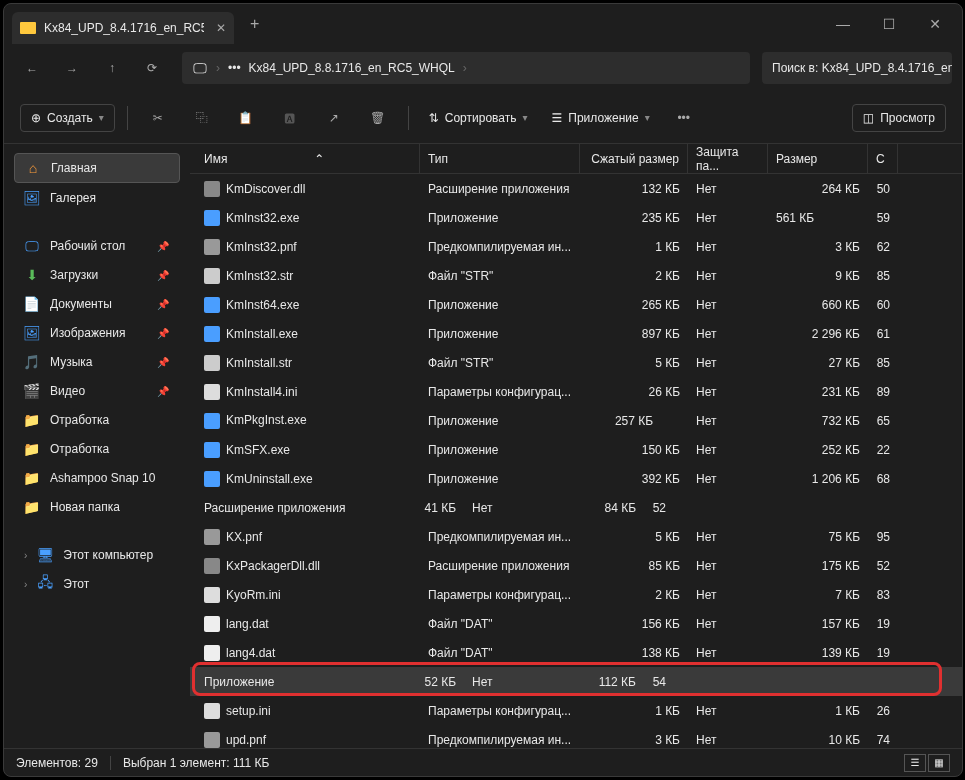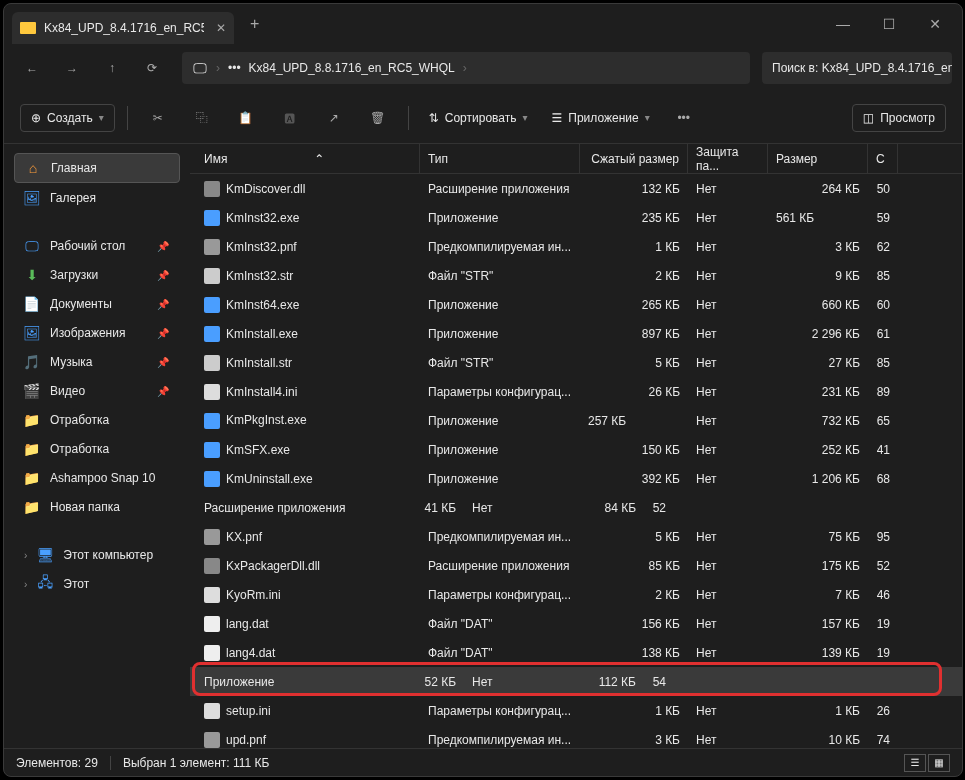--- a/index.html
+++ b/index.html
@@ -299,35 +299,35 @@
             <div class="cell" style="width:80px">Нет</div>
             <div class="cell" style="width:100px;text-align:right">231 КБ</div>
             <div class="cell" style="width:30px;text-align:right">89</div>
           </div>
           <div class="row">
             <div class="cell" style="width:224px;display:flex;align-items:flex-start">
               <span class="fico exe"></span>
               <span>KmPkgInst.exe</span>
             </div>
             <div class="cell" style="width:160px">Приложение</div>
-            <div class="cell" style="width:108px;text-align:left">257 КБ</div>
+            <div class="cell" style="width:108px;text-align:center">257 КБ</div>
             <div class="cell" style="width:80px">Нет</div>
             <div class="cell" style="width:100px;text-align:right">732 КБ</div>
             <div class="cell" style="width:30px;text-align:right">65</div>
           </div>
           <div class="row">
             <div class="cell" style="width:224px;display:flex;align-items:center">
               <span class="fico exe"></span>
               <span>KmSFX.exe</span>
             </div>
             <div class="cell" style="width:160px">Приложение</div>
             <div class="cell" style="width:108px;text-align:right">150 КБ</div>
             <div class="cell" style="width:80px">Нет</div>
             <div class="cell" style="width:100px;text-align:right">252 КБ</div>
-            <div class="cell" style="width:30px;text-align:right">41</div>
+            <div class="cell" style="width:30px;text-align:right">22</div>
           </div>
           <div class="row">
             <div class="cell" style="width:224px;display:flex;align-items:center">
               <span class="fico exe"></span>
               <span>KmUninstall.exe</span>
             </div>
             <div class="cell" style="width:160px">Приложение</div>
             <div class="cell" style="width:108px;text-align:right">392 КБ</div>
             <div class="cell" style="width:80px">Нет</div>
             <div class="cell" style="width:100px;text-align:right">1 206 КБ</div>
@@ -364,21 +364,21 @@
           </div>
           <div class="row">
             <div class="cell" style="width:224px;display:flex;align-items:center">
               <span class="fico ini"></span>
               <span>KyoRm.ini</span>
             </div>
             <div class="cell" style="width:160px">Параметры конфигурац...</div>
             <div class="cell" style="width:108px;text-align:right">2 КБ</div>
             <div class="cell" style="width:80px">Нет</div>
             <div class="cell" style="width:100px;text-align:right">7 КБ</div>
-            <div class="cell" style="width:30px;text-align:right">46</div>
+            <div class="cell" style="width:30px;text-align:right">83</div>
           </div>
           <div class="row">
             <div class="cell" style="width:224px;display:flex;align-items:center">
               <span class="fico dat"></span>
               <span>lang.dat</span>
             </div>
             <div class="cell" style="width:160px">Файл "DAT"</div>
             <div class="cell" style="width:108px;text-align:right">156 КБ</div>
             <div class="cell" style="width:80px">Нет</div>
             <div class="cell" style="width:100px;text-align:right">157 КБ</div>

